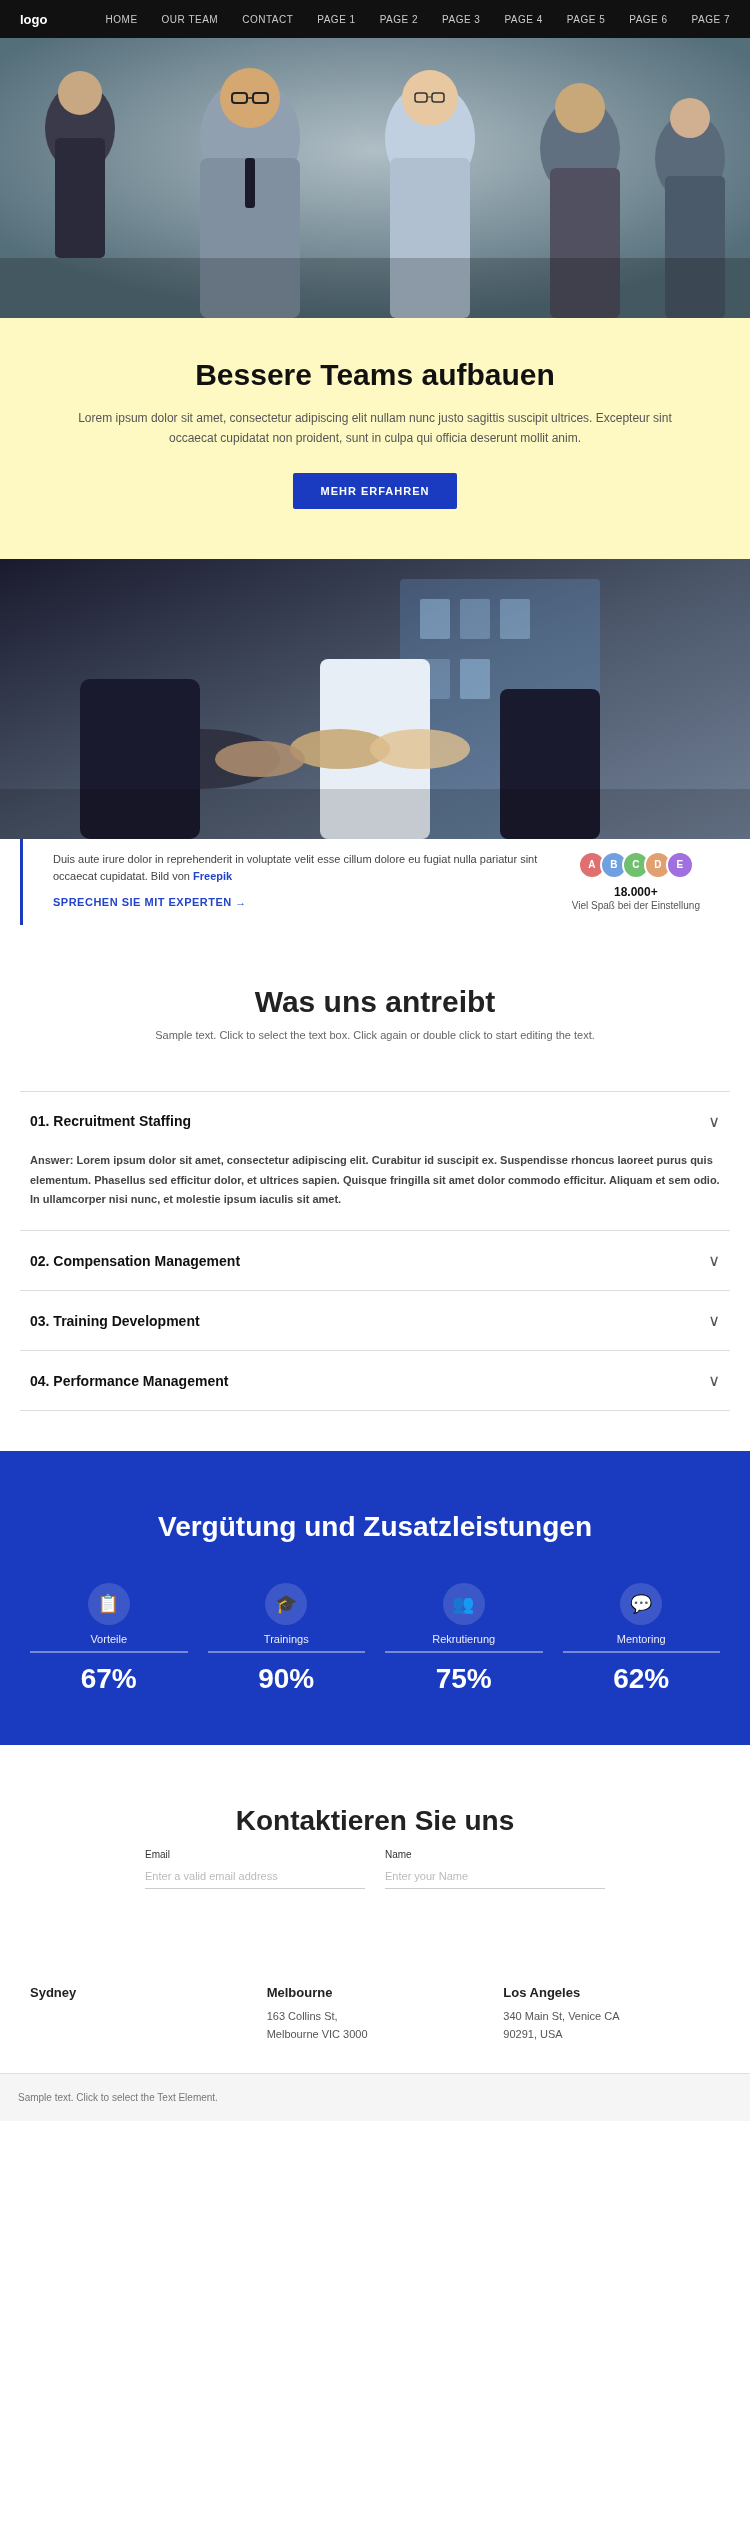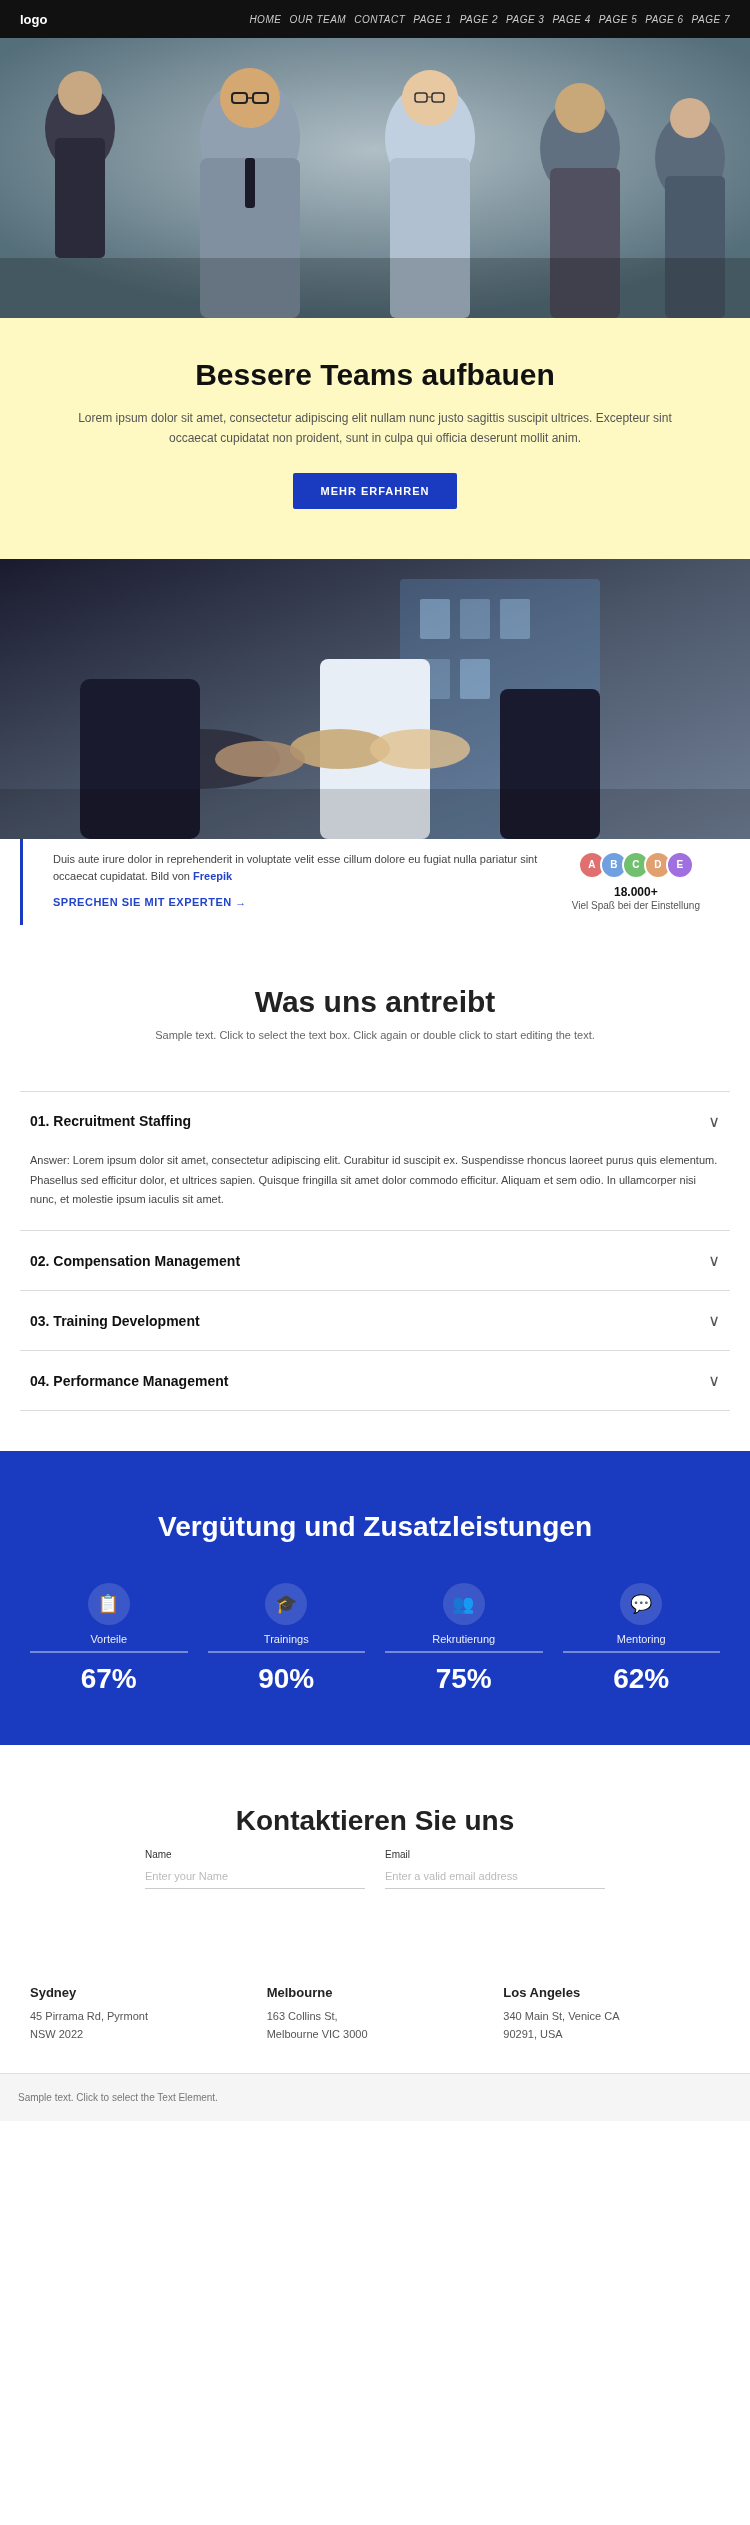--- a/index.html
+++ b/index.html
@@ -14,22 +14,21 @@
       height: 38px;
     }
     .nav-logo {
       color: #fff;
       font-size: 13px;
       font-weight: bold;
       margin-right: auto;
     }
     .nav-links {
       display: flex;
-      gap: 8px;
-      font-style: italic;
+      gap: 24px;
     }
     .nav-links a {
       color: #ccc;
       text-decoration: none;
       font-size: 10px;
       letter-spacing: 0.5px;
       text-transform: uppercase;
     }
 
     
@@ -177,20 +176,21 @@
     .accordion-icon {
       font-size: 16px;
       color: #555;
       transition: transform 0.2s;
     }
     .accordion-content {
       padding: 0 10px 20px;
       font-size: 11px;
       color: #444;
       line-height: 1.8;
+      font-weight: bold;
     }
 
     
     .blue-section {
       background: #1a3bbf;
       color: #fff;
       padding: 60px 30px 50px;
       text-align: center;
       margin-top: 40px;
     }
@@ -532,35 +532,34 @@
       <div class="stat-percent">62%</div>
     </div>
   </div>
 </div>
 
 <div class="contact-section">
   <h2>Kontaktieren Sie uns</h2>
   <div class="contact-form">
     <div class="form-row">
       <div class="form-field">
+        <label>Email</label>
+        <input type="email" placeholder="Enter a valid email address" style="">
+      </div>
+      <div class="form-field">
         <label>Name</label>
         <input type="text" placeholder="Enter your Name" style="">
       </div>
-      <div class="form-field">
-        <label>Email</label>
-        <input type="email" placeholder="Enter a valid email address" style="">
-      </div>
     </div>
   </div>
 </div>
 
 <div class="locations">
   <div class="location">
     <h4>Sydney</h4>
-    <p>45 Pirrama Rd, Pyrmont<br>NSW 2022</p>
   </div>
   <div class="location">
     <h4>Melbourne</h4>
     <p>163 Collins St,<br>Melbourne VIC 3000</p>
   </div>
   <div class="location">
     <h4>Los Angeles</h4>
     <p>340 Main St, Venice CA<br>90291, USA</p>
   </div>
 </div>

